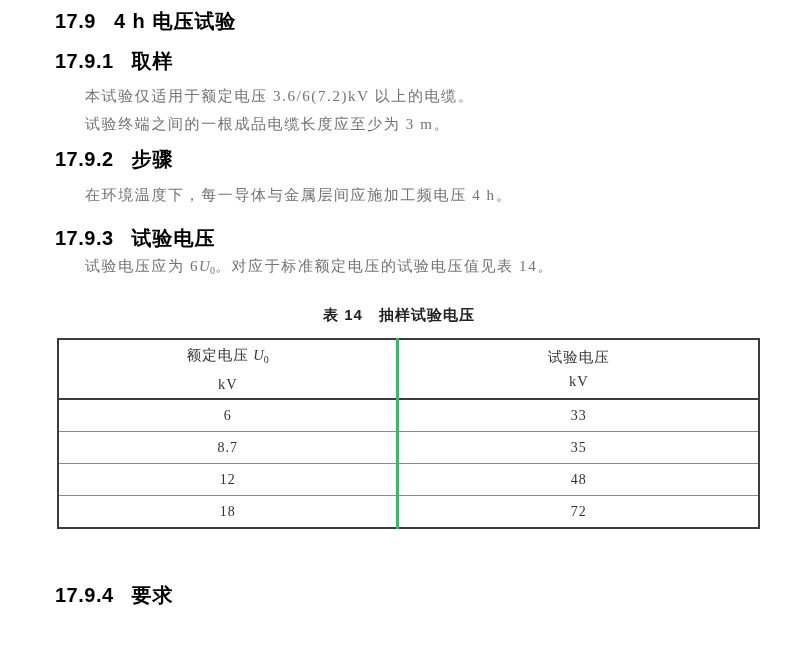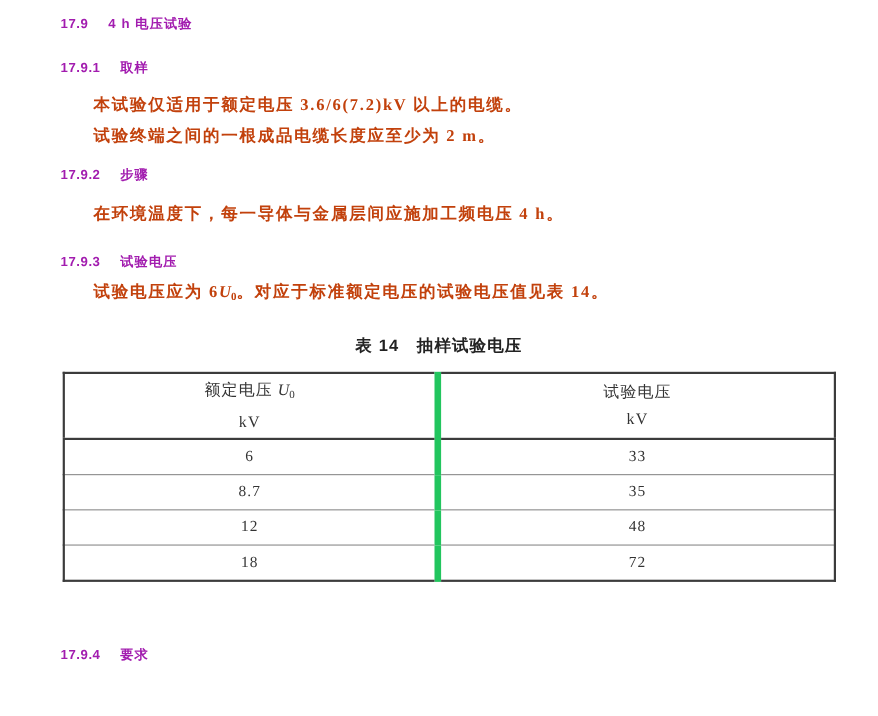--- a/index.html
+++ b/index.html
@@ -15,36 +15,35 @@
     color: #2b2b2b;
     font-family: "Liberation Serif", "DejaVu Serif", serif;
     overflow: hidden;
   }
   .abs { position: absolute; }
 
   .heading {
     left: 55px;
     font-family: "Liberation Sans", "DejaVu Sans", sans-serif;
     font-weight: bold;
-    font-size: 12px;
+    font-size: 20px;
     line-height: 20px;
     letter-spacing: 1px;
-    color: #a21caf;
+    color: #000000;
     white-space: nowrap;
   }
   .heading .num { margin-right: 18px; letter-spacing: 0.5px; }
 
   .para {
     left: 85px;
     font-size: 15px;
     line-height: 28px;
     letter-spacing: 1.6px;
-    color: #c2410c;
+    color: #737373;
     white-space: nowrap;
-    font-weight: bold;
   }
 
   .u-sym { font-style: italic; letter-spacing: 0; }
   .u-sub {
     font-size: 10px;
     vertical-align: -3px;
     letter-spacing: 0;
   }
 
   .table-caption {
@@ -69,21 +68,21 @@
     table-layout: fixed;
     font-size: 14px;
     color: #333;
     border: 2px solid #3c3c3c;
   }
   table.data-table td {
     text-align: center;
     vertical-align: middle;
     letter-spacing: 1px;
   }
-  td.col-divider { border-right: 6px solid #22c55e; margin-left: 24px; }
+  td.col-divider { border-right: 3px solid #22c55e; margin-left: 24px; }
   tr.header-row td {
     height: 56px;
     border-bottom: 2px solid #3c3c3c;
     font-size: 14.5px;
   }
   tr.body-row td {
     height: 29px;
     border-top: 1px solid #8a8a8a;
   }
   tr.body-row:first-of-type td { border-top: none; }
@@ -97,21 +96,21 @@
   <div class="abs heading" style="top:11px;">
     <span class="num">17.9</span><span>4 h 电压试验</span>
   </div>
 
   <div class="abs heading" style="top:51px;">
     <span class="num">17.9.1</span><span>取样</span>
   </div>
 
   <div class="abs para" style="top:82px;">
     <span style="display:block;">本试验仅适用于额定电压 3.6/6(7.2)kV 以上的电缆。</span>
-    <span style="display:block;">试验终端之间的一根成品电缆长度应至少为 2 m。</span>
+    <span style="display:block;">试验终端之间的一根成品电缆长度应至少为 3 m。</span>
   </div>
 
   <div class="abs heading" style="top:149px;">
     <span class="num">17.9.2</span><span>步骤</span>
   </div>
 
   <div class="abs para" style="top:181px;">
     <span>在环境温度下，每一导体与金属层间应施加工频电压 4 h。</span>
   </div>
 

